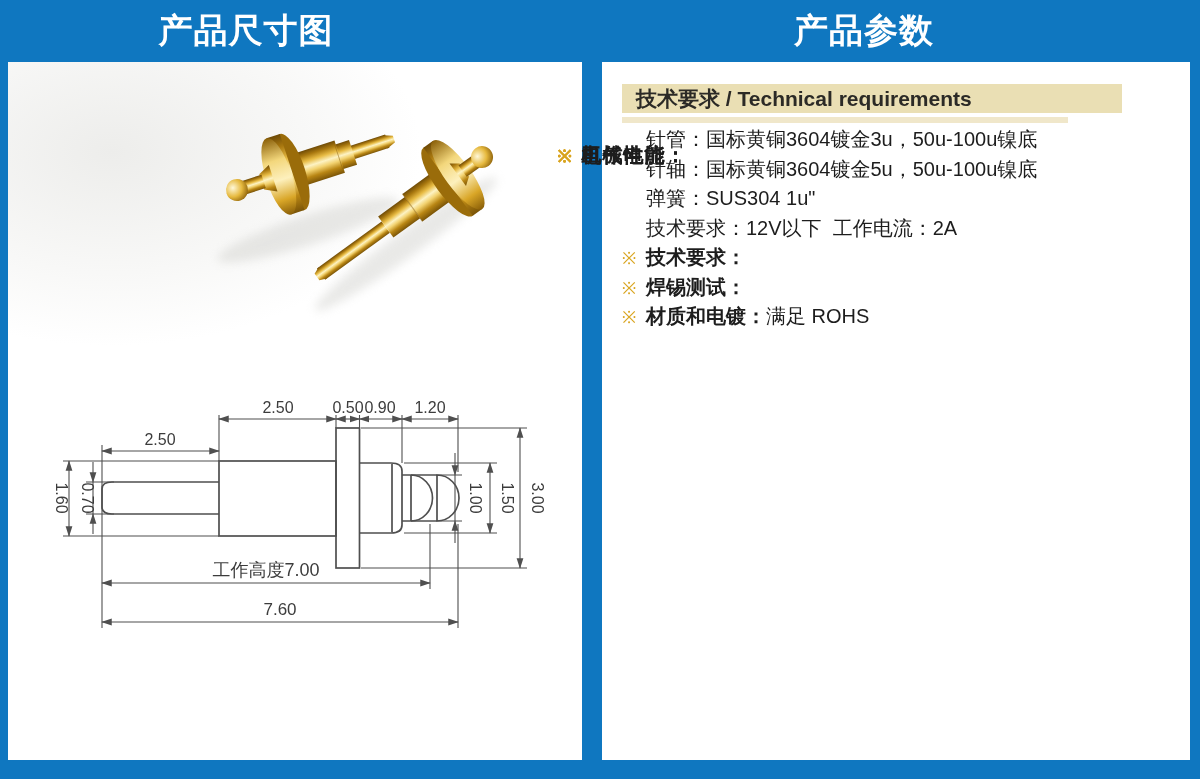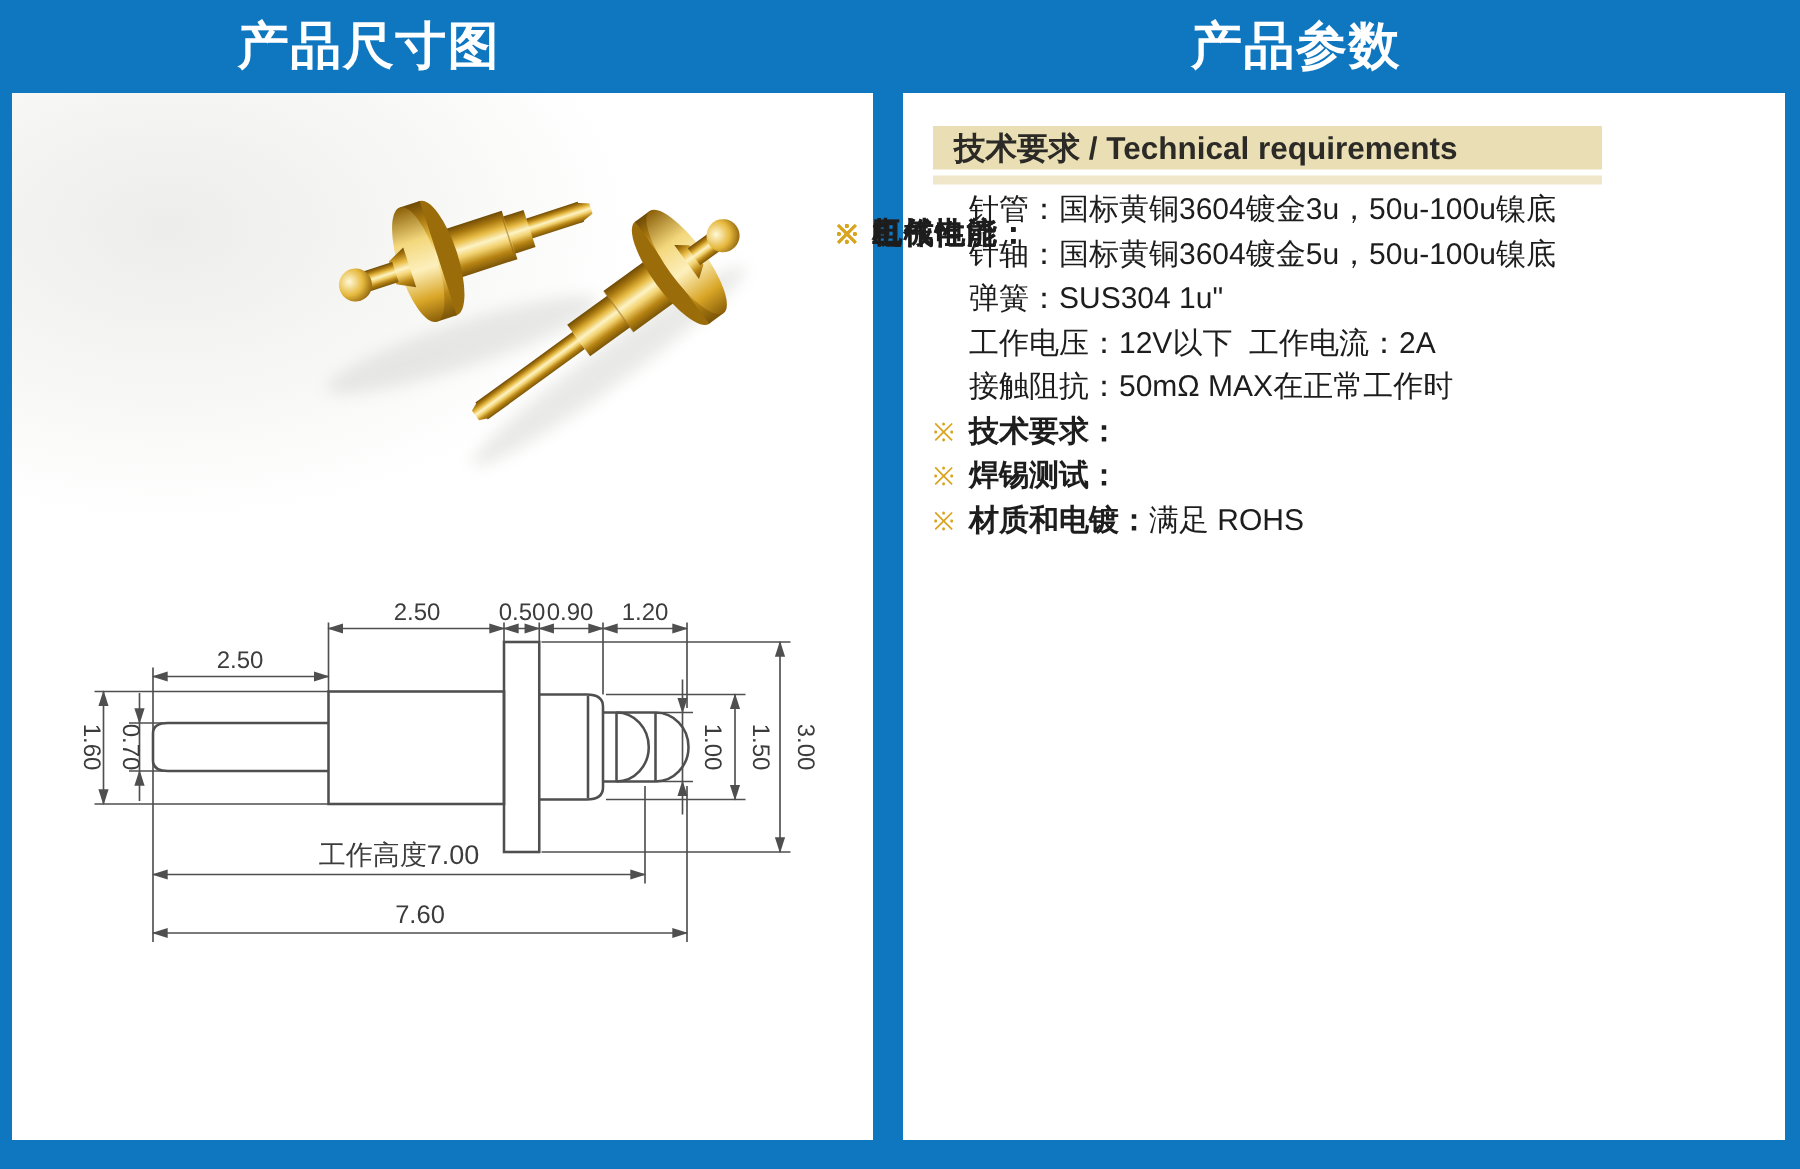--- a/index.html
+++ b/index.html
@@ -19,21 +19,21 @@
   .panel-left{left:8px;width:574px;}
   .panel-right{left:602px;width:588px;}
 
   .photo{
     position:absolute;left:0;top:0;width:574px;height:320px;
     background:radial-gradient(ellipse 430px 270px at 18% 28%, #ededeb 0%, #f8f8f7 45%, #ffffff 72%);
   }
   .drawing{position:absolute;left:0;top:0;width:574px;height:698px;}
 
   .tr-header{
-    position:absolute;left:20px;top:22px;width:446px;height:29px;
+    position:absolute;left:20px;top:22px;width:500px;height:29px;
     background:#eadfb4;color:#2b2a26;font-size:21px;font-weight:700;
     display:flex;align-items:center;padding-left:14px;box-sizing:border-box;
     white-space:nowrap;
   }
   .tr-stripe{position:absolute;left:20px;top:55px;width:446px;height:6px;background:#f0e7ca;}
 
   .param-list{position:absolute;left:20px;top:63px;width:560px;}
   .p-line{height:29.5px;display:flex;align-items:center;font-size:20px;color:#1d1d1d;white-space:pre;}
   .p-line .bullet{color:#d9a41e;font-size:17px;width:24px;flex:none;}
   .p-line.body{padding-left:24px;}
@@ -197,24 +197,21 @@
       <span>针轴：国标黄铜3604镀金5u，50u-100u镍底</span>
     </div>
     <div class="p-line body">
       <span>弹簧：SUS304 1u"</span>
     </div>
     <div class="p-line title">
       <span class="bullet">※</span>
       <b>电气性能：</b>
     </div>
     <div class="p-line body">
-      <span>工作电压：12V以下  工作电流：2A</span>
-    </div>
-    <div class="p-line body">
-      <span>接触阻抗：50mΩ MAX在正常工作时</span>
+      <span>技术要求：12V以下  工作电流：2A</span>
     </div>
     <div class="p-line title">
       <span class="bullet">※</span>
       <b>机械性能：</b>
     </div>
     <div class="p-line">
       <span class="bullet">※</span>
       <b>技术要求：</b>
     </div>
     <div class="p-line">

